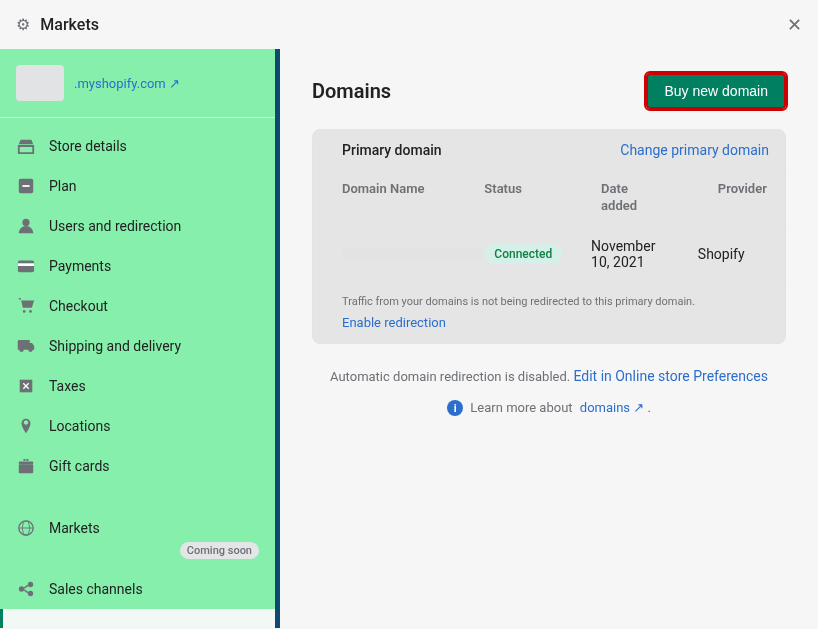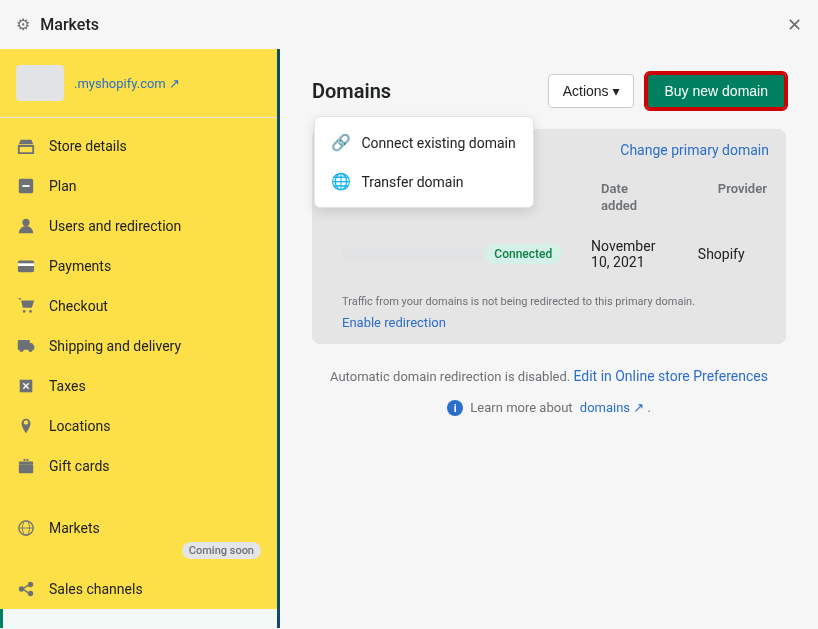--- a/index.html
+++ b/index.html
@@ -48,22 +48,22 @@
 
     .main-layout {
       display: flex;
       height: calc(629px - 50px);
     }
 
     
     .sidebar {
       width: 280px;
       min-width: 280px;
-      background: #fde047;
-      border-right: 3px solid #0c4a6e;
+      background: #86efac;
+      border-right: 5px solid #0c4a6e;
       overflow-y: auto;
     }
 
     .sidebar-store {
       padding: 16px;
       display: flex;
       align-items: center;
       gap: 10px;
       border-bottom: 1px solid #e1e3e5;
       margin-bottom: 8px;
@@ -536,34 +536,20 @@
         <div class="arrow-head"></div>
         <div class="arrow-line"></div>
       </div>
 
     </div>
 
     <div class="content">
 
       <div class="domains-header">
         <span class="domains-title">Domains</span>
-        <div style="position:relative;">
-          <button class="actions-btn">Actions ▾</button>
-
-          <div class="dropdown-menu">
-            <div class="dropdown-item highlighted">
-              <span class="dropdown-icon">🔗</span>
-              <span>Connect existing domain</span>
-            </div>
-            <div class="dropdown-item">
-              <span class="dropdown-icon">🌐</span>
-              <span>Transfer domain</span>
-            </div>
-          </div>
-        </div>
         <button class="buy-domain-btn">Buy new domain</button>
       </div>
 
       <div class="domains-card">
 
         <div class="primary-domain-row">
           <span class="primary-label">Primary domain</span>
           <a class="change-primary-link">Change primary domain</a>
         </div>
 

